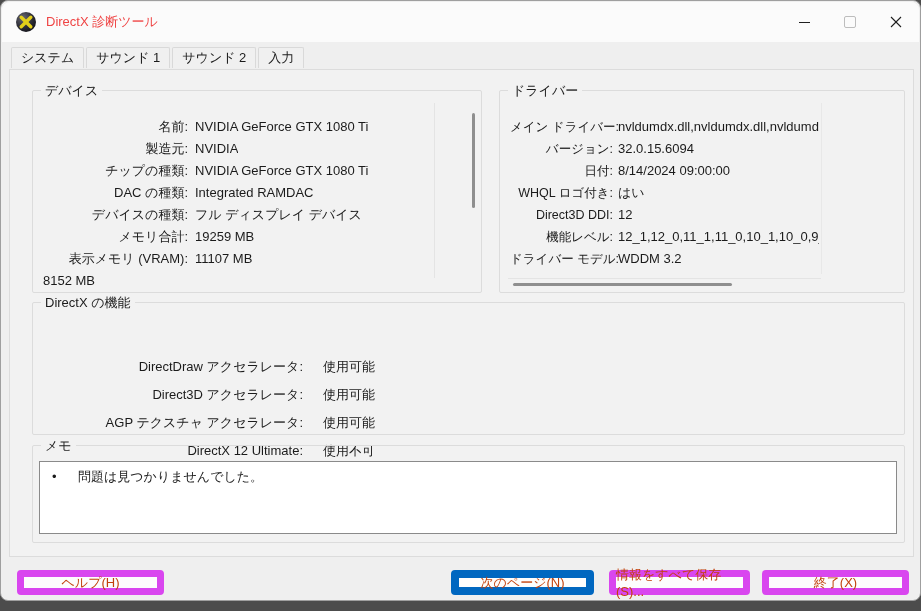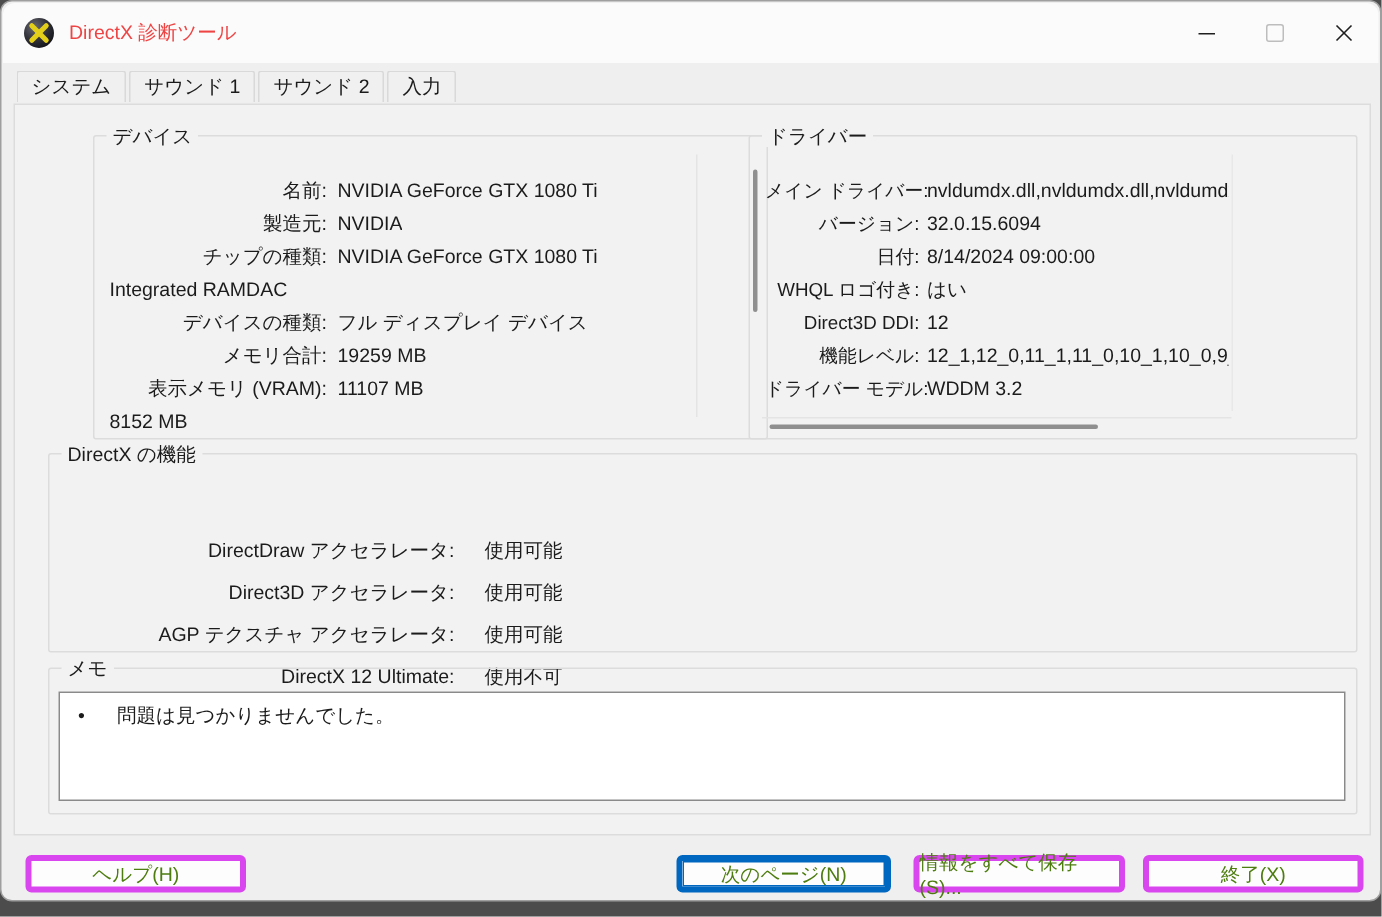--- a/index.html
+++ b/index.html
@@ -46,21 +46,21 @@
   .groupbox{position:absolute;border:1px solid #dcdcdc;border-radius:2px;box-sizing:border-box;}
   .gb-title{
     position:absolute;top:-8px;left:8px;background:#f2f2f2;padding:0 4px;
     font-size:13px;line-height:15px;white-space:nowrap;
   }
   .rows{position:absolute;}
   .row{display:flex;margin-bottom:6px;font-size:13px;line-height:16px;}
   .row .lbl{text-align:right;white-space:nowrap;flex:0 0 auto;}
   .row .val{white-space:nowrap;overflow:hidden;}
   
-  .gb-device{left:22px;top:20px;width:450px;height:203px;margin-left:30px;}
+  .gb-device{left:22px;top:20px;width:450px;height:203px;}
   .gb-device .rows{left:10px;top:28px;right:36px;}
   .gb-device .lbl{width:145px;margin-right:7px;}
   .dev-inner-edge{position:absolute;right:46px;top:12px;bottom:14px;width:1px;background:#e4e4e4;}
   .v-scroll-thumb{position:absolute;right:6px;top:22px;width:3px;height:95px;background:#8f8f8f;border-radius:2px;}
   
   .gb-driver{left:489px;top:20px;width:406px;height:203px;}
   .gb-driver .rows{left:10px;top:28px;right:85px;}
   .gb-driver .lbl{width:103px;margin-right:5px;font-size:12.5px;}
   .drv-inner-edge-b{position:absolute;left:8px;top:187px;width:313px;height:1px;background:#e4e4e4;}
   .drv-inner-edge-r{position:absolute;left:321px;top:12px;bottom:18px;width:1px;background:#e8e8e8;}
@@ -74,22 +74,22 @@
   .gb-memo{left:22px;top:375px;width:873px;height:98px;}
   .memo-area{
     position:absolute;left:6px;top:15px;right:7px;bottom:8px;
     background:#ffffff;border:1px solid #8a8a8a;box-sizing:border-box;
   }
   .memo-line{display:flex;margin:7px 0 0 12px;font-size:13px;line-height:16px;}
   .memo-bullet{width:26px;flex:0 0 auto;}
   
   .btn{
     position:absolute;top:569px;height:25px;box-sizing:border-box;
-    background:#fdfdfd;border:4px solid #d946ef;border-radius:4px;
-    font-size:13px;color:#4d7c0f;display:flex;align-items:center;justify-content:center;
+    background:#fdfdfd;border:7px solid #d946ef;border-radius:4px;
+    font-size:13px;color:#c2410c;display:flex;align-items:center;justify-content:center;
     cursor:default;
   }
   .btn-help{left:16px;width:147px;}
   .btn-next{left:450px;width:143px;border-color:#0067c0;box-shadow:inset 0 0 0 1px #0067c0;}
   .btn-save{left:608px;width:141px;}
   .btn-exit{left:761px;width:147px;}
 </style>
 </head>
 <body>
 
@@ -143,20 +143,21 @@
         </div>
         <div class="row">
           <span class="lbl">製造元:</span>
           <span class="val">NVIDIA</span>
         </div>
         <div class="row">
           <span class="lbl">チップの種類:</span>
           <span class="val">NVIDIA GeForce GTX 1080 Ti</span>
         </div>
         <div class="row">
+          <span class="lbl">DAC の種類:</span>
           <span class="val">Integrated RAMDAC</span>
         </div>
         <div class="row">
           <span class="lbl">デバイスの種類:</span>
           <span class="val">フル ディスプレイ デバイス</span>
         </div>
         <div class="row">
           <span class="lbl">メモリ合計:</span>
           <span class="val">19259 MB</span>
         </div>

